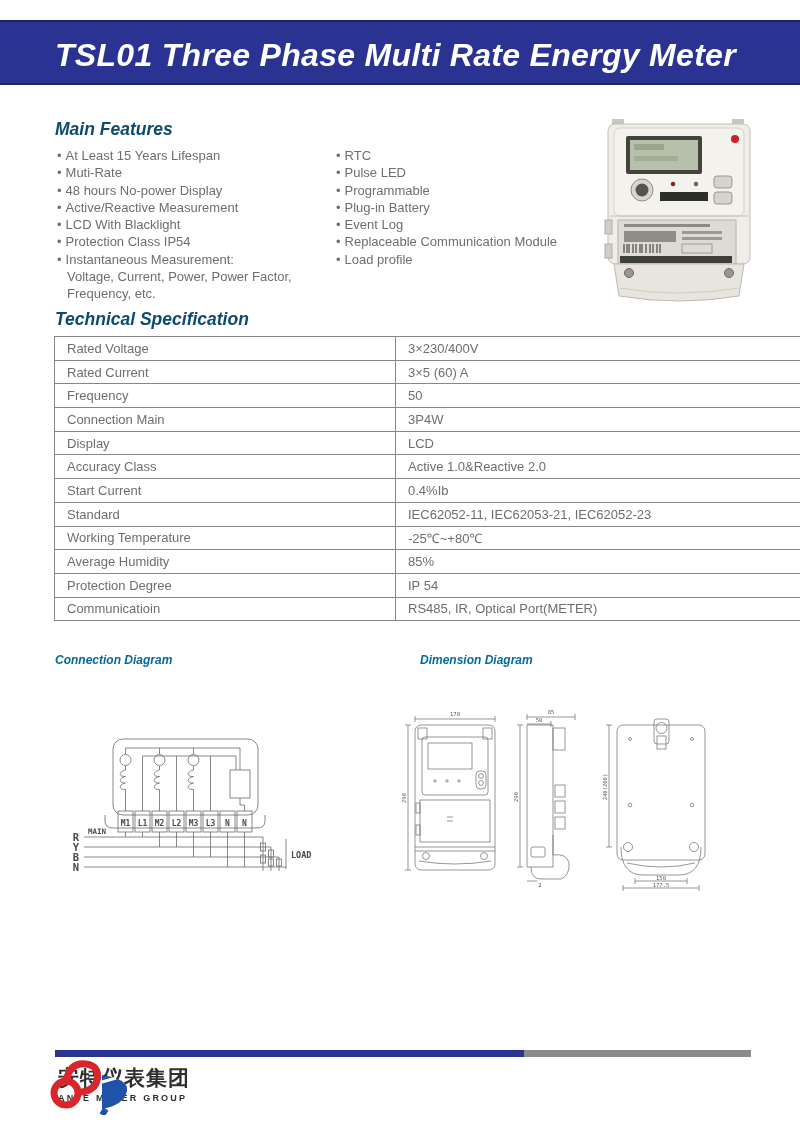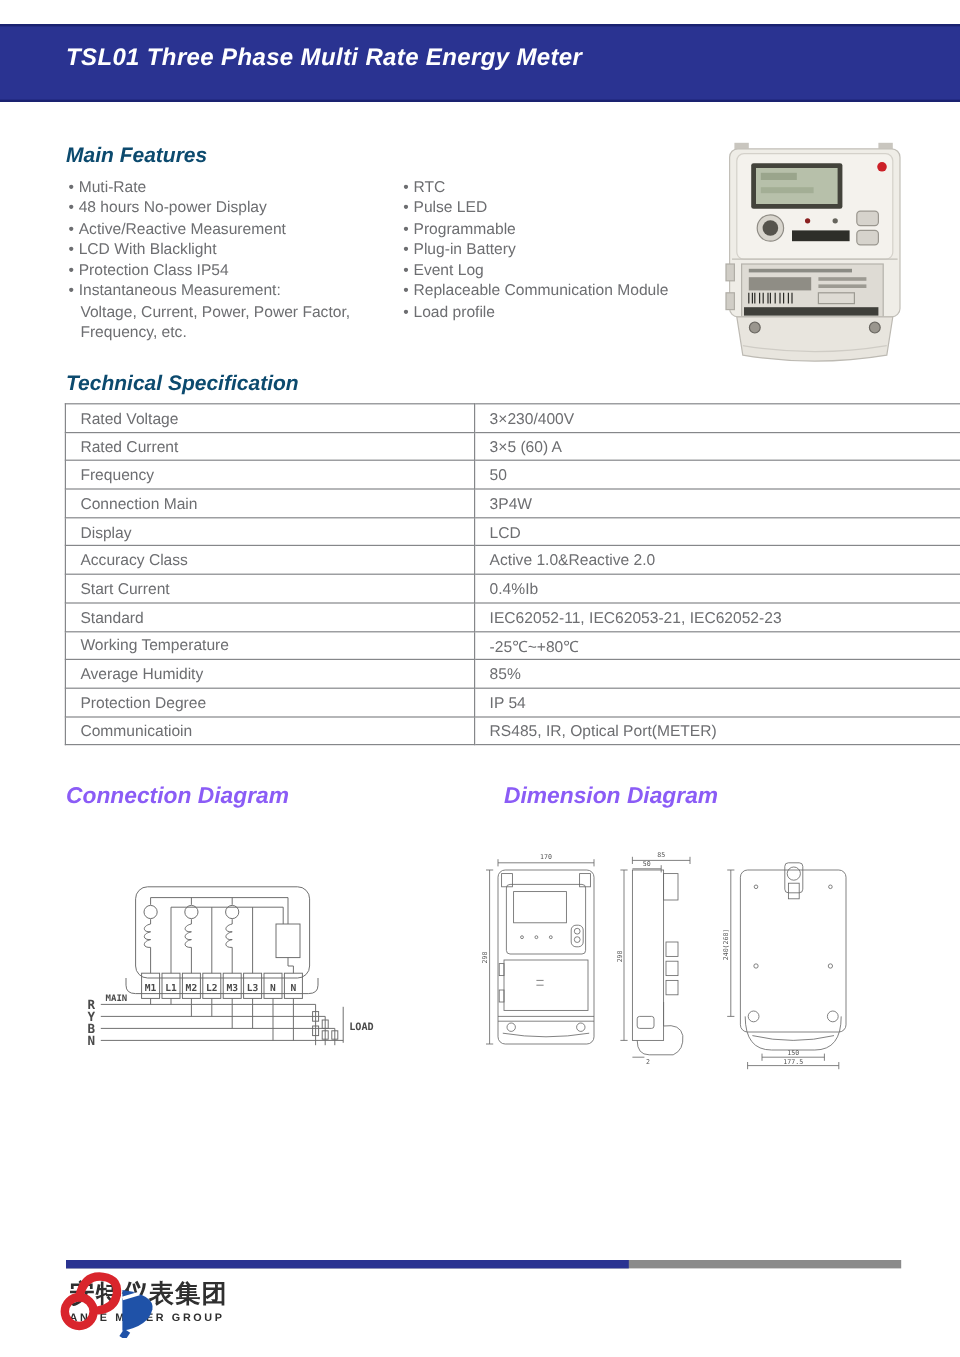--- a/index.html
+++ b/index.html
@@ -1,25 +1,25 @@
 <!DOCTYPE html>
 <html><head>
 <meta charset="utf-8">
 <style>
   html,body{margin:0;padding:0;background:#ffffff;}
   .page{position:relative;width:800px;height:1131px;background:#ffffff;overflow:hidden;
         font-family:"Liberation Sans",sans-serif;}
   
   .band{position:absolute;left:0;top:20px;width:800px;height:65px;background:#2A3391;
         border-top:2px solid #1A2270;border-bottom:2px solid #1A2270;box-sizing:border-box;}
-  .band-title{margin:0;padding:15px 0 0 55px;color:#ffffff;font-size:20px;
+  .band-title{margin:0;padding:15px 0 0 55px;color:#ffffff;font-size:32px;
         font-style:italic;font-weight:bold;letter-spacing:0.3px;}
   
   .h-sec{position:absolute;color:#0c4a6e;font-style:italic;font-weight:bold;font-size:17.5px;}
-  .h-sub{position:absolute;color:#8b5cf6;font-style:italic;font-weight:bold;font-size:19px;}
+  .h-sub{position:absolute;color:#0369a1;font-style:italic;font-weight:bold;font-size:12px;}
   
   .feat-col{position:absolute;font-size:13px;color:#6D6E71;line-height:17.3px;}
   .fi::before{content:"•";margin-right:4px;}
   .cont{padding-left:10px;}
   
   .spec-table{position:absolute;left:54px;top:336px;width:784px;border-collapse:collapse;
         table-layout:fixed;border:1px solid #85878A;}
   .spec-table td{border:1px solid #85878A;height:22.7px;font-size:13px;color:#6D6E71;
         padding:0 0 0 12px;vertical-align:middle;white-space:nowrap;overflow:hidden;}
   .spec-table col.c1{width:341px;}
@@ -43,20 +43,21 @@
 
 <div class="page">
 
   <div class="band">
     <h1 class="band-title">TSL01 Three Phase Multi Rate Energy Meter</h1>
   </div>
 
   <div class="h-sec" style="left:55px;top:119px;">Main Features</div>
 
   <div class="feat-col" style="left:57px;top:147px;width:275px;">
+    <div class="fi">At Least 15 Years Lifespan</div>
     <div class="fi">Muti-Rate</div>
     <div class="fi">48 hours No-power Display</div>
     <div class="fi">Active/Reactive Measurement</div>
     <div class="fi">LCD With Blacklight</div>
     <div class="fi">Protection Class IP54</div>
     <div class="fi">Instantaneous Measurement:</div>
     <div class="cont">Voltage, Current, Power, Power Factor,</div>
     <div class="cont">Frequency, etc.</div>
   </div>
 

